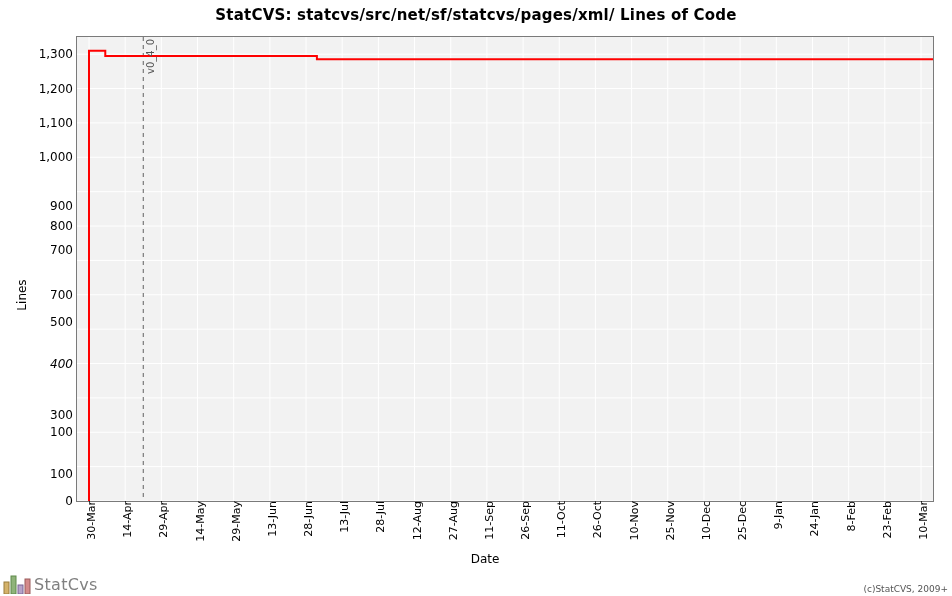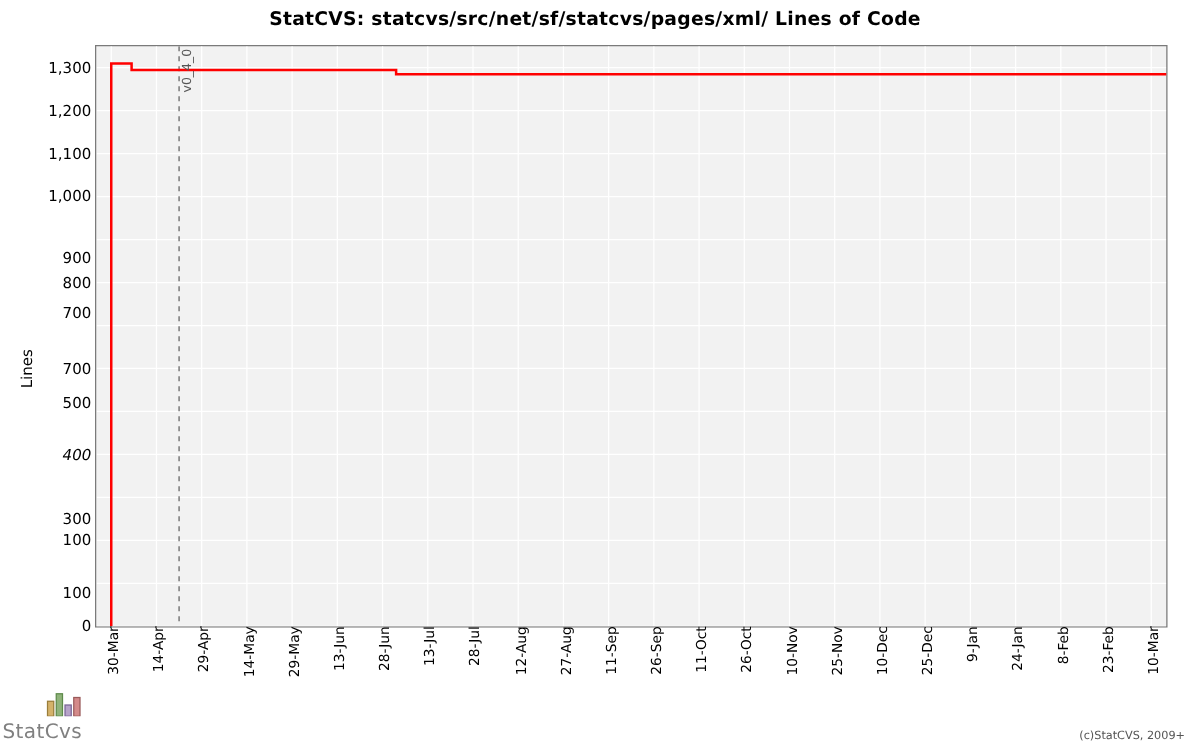--- a/index.html
+++ b/index.html
@@ -85,21 +85,20 @@
     white-space: nowrap;
     color: #555;
   }
   .logo {
     position: absolute;
     left: 2px;
     bottom: 2px;
     display: flex;
     align-items: flex-end;
     gap: 2px;
-    flex-direction: column;
   }
   .logo-text {
     font-size: 16px;
     color: #808080;
     letter-spacing: 0.3px;
   }
   .credit {
     position: absolute;
     right: 4px;
     bottom: 2px;
@@ -204,20 +203,21 @@
       <div class="xtick-label" style="left: 590.783px;">25-Nov</div>
       <div class="xtick-label" style="left: 626.957px;">10-Dec</div>
       <div class="xtick-label" style="left: 663.13px;">25-Dec</div>
       <div class="xtick-label" style="left: 699.304px;">9-Jan</div>
       <div class="xtick-label" style="left: 735.478px;">24-Jan</div>
       <div class="xtick-label" style="left: 771.652px;">8-Feb</div>
       <div class="xtick-label" style="left: 807.826px;">23-Feb</div>
       <div class="xtick-label" style="left: 844px;">10-Mar</div>
       <div class="vline-label" style="left: 68.2609px;">v0_4_0</div>
     </div>
+  <div class="xlabel">Date</div>
 </div>
 
 <div class="logo">
   <svg width="30" height="22" viewBox="0 0 30 22">
     <rect x="2" y="10" width="5" height="12" fill="#d4b26a" stroke="#9a7d3a"></rect>
     <rect x="9" y="4" width="5" height="18" fill="#8fb37a" stroke="#5e8a4a"></rect>
     <rect x="16" y="13" width="5" height="9" fill="#b6a3c9" stroke="#7a6596"></rect>
     <rect x="23" y="7" width="5" height="15" fill="#d48a8a" stroke="#9a5a5a"></rect>
   </svg>
   <span class="logo-text">StatCvs</span>

